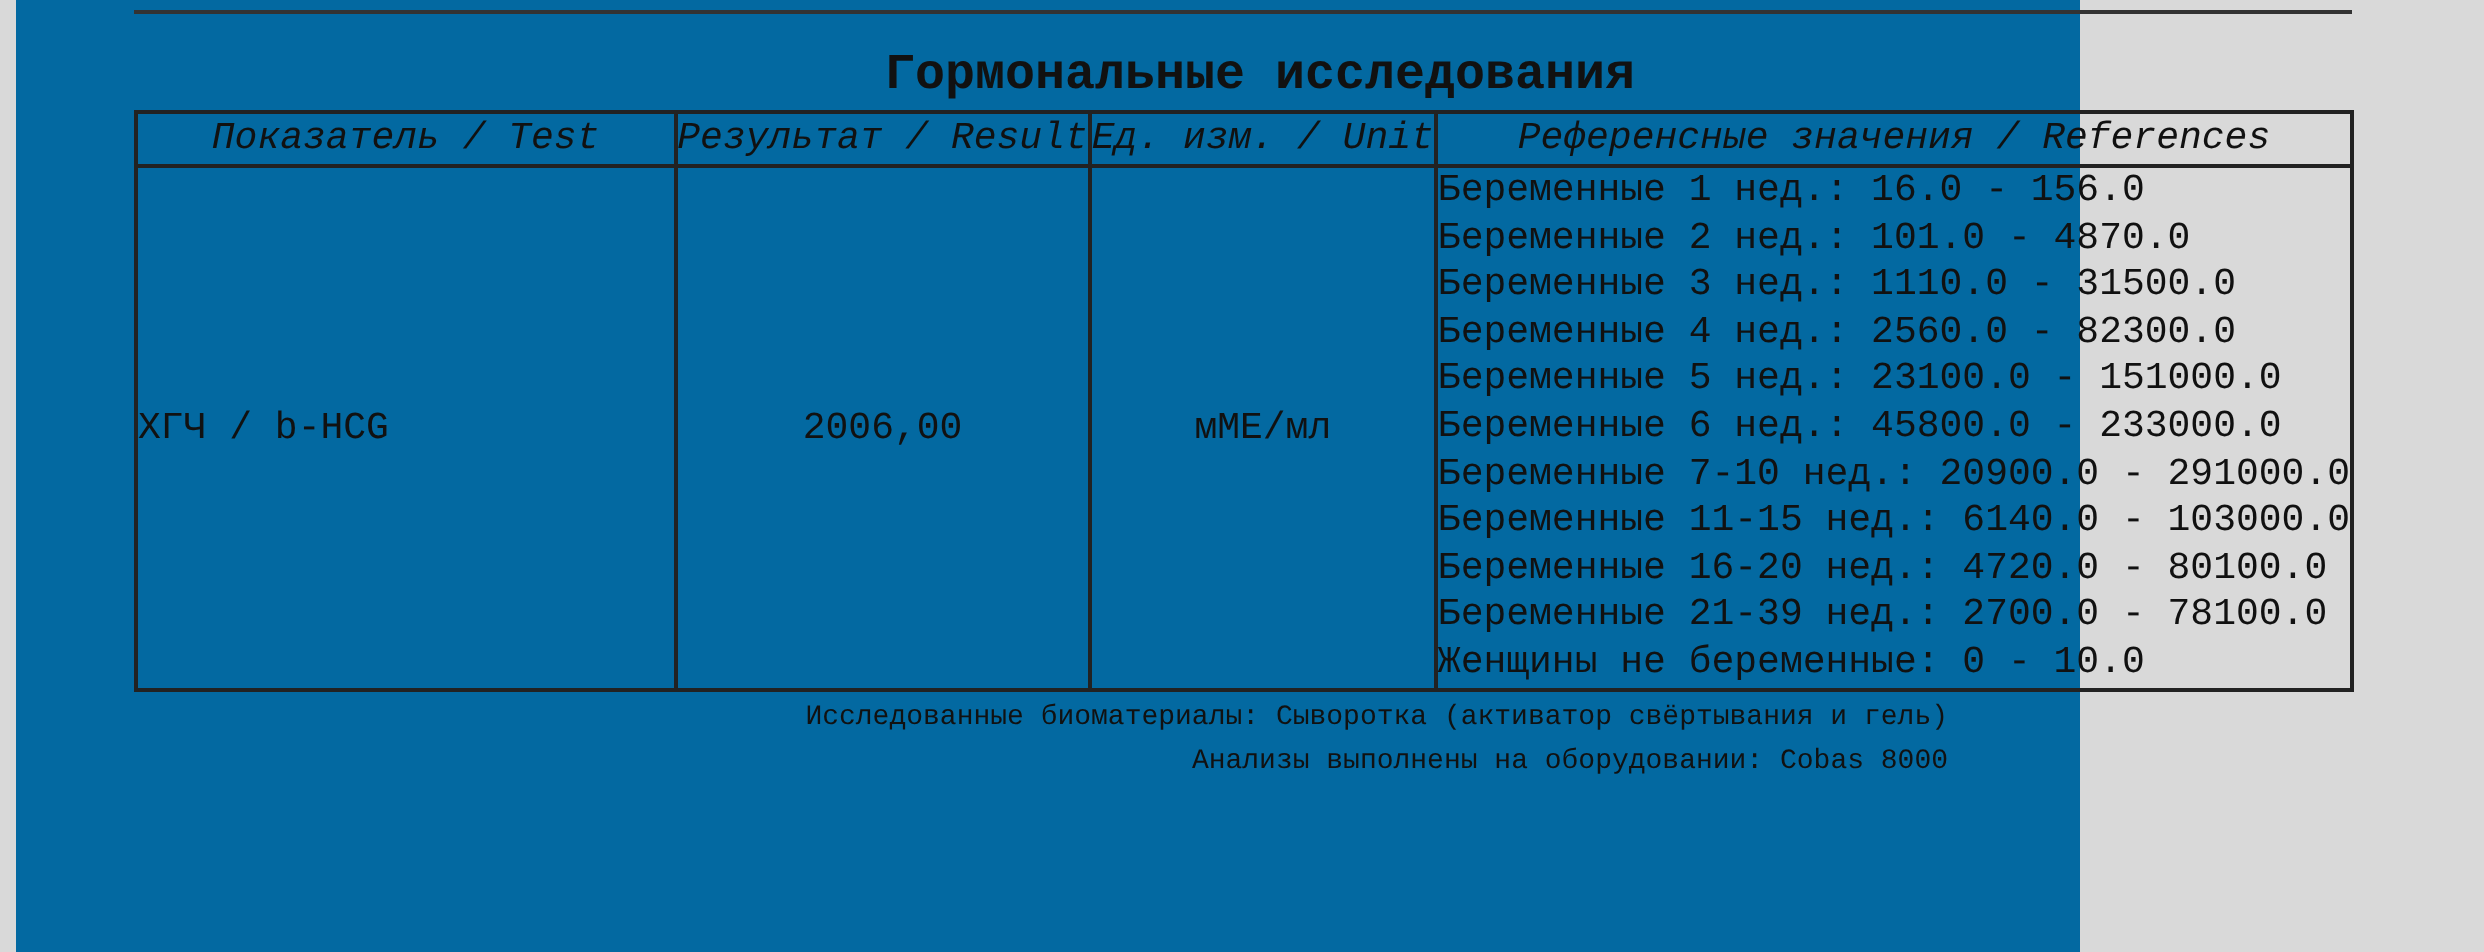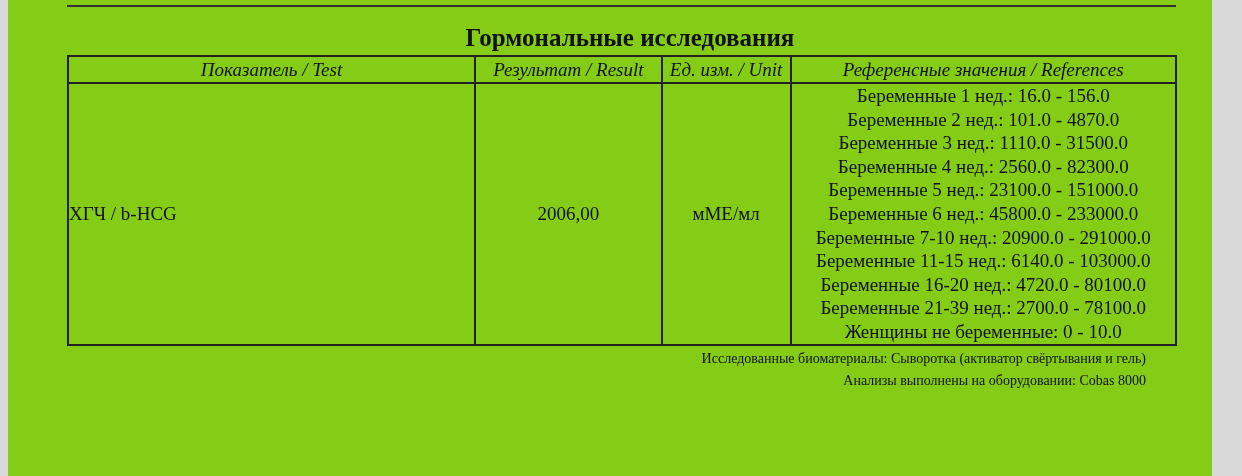--- a/index.html
+++ b/index.html
@@ -4,22 +4,23 @@
   <style>
     html, body { margin: 0; padding: 0; }
     body {
       width: 1242px; height: 476px; overflow: hidden;
       background: #d9d9d9;
       font-family: "Liberation Serif", "DejaVu Serif", serif;
       color: #111;
       position: relative;
     }
     .page {
-      position: absolute; left: 8px; top: 0; width: 1204px; height: 476px;
-      background: #84cc16;
+      position: absolute; left: 8px; top: 0; width: 1032px; height: 476px;
+      background: #0369a1;
+      font-family: Liberation Mono, monospace;
     }
     .cut-line {
       position: absolute; left: 59px; top: -11px; width: 1109px; height: 16px;
       border-bottom: 2px solid #333;
       font-size: 15px; line-height: 16px; color: #222; overflow: hidden; white-space: nowrap;
     }
     .section-title {
       position: absolute; left: 0; top: 23px; width: 1244px; text-align: center;
       font-weight: bold; font-size: 25px; line-height: 30px; color: #111;
     }
@@ -38,21 +39,21 @@
     }
     table.results td {
       font-size: 19px; vertical-align: middle;
     }
     .col-test { width: 408px; }
     .col-result { width: 185px; }
     .col-unit { width: 127px; }
     .col-ref { width: 384px; margin-left: 16px; }
     td.test-cell { text-align: left; padding-left: 2px; }
     td.center { text-align: center; }
-    td.ref-cell { text-align: center; padding: 4px 0 1px 0; }
+    td.ref-cell { text-align: left; padding: 4px 0 1px 0; }
     .ref-line { font-size: 19px; line-height: 23.6px; white-space: nowrap; }
     .footer-notes {
       position: absolute; right: 66px; top: 348px; text-align: right;
       font-size: 14px; line-height: 22px; color: #111;
     }
   </style>
 </head>
 <body>
 
 <div class="page">

